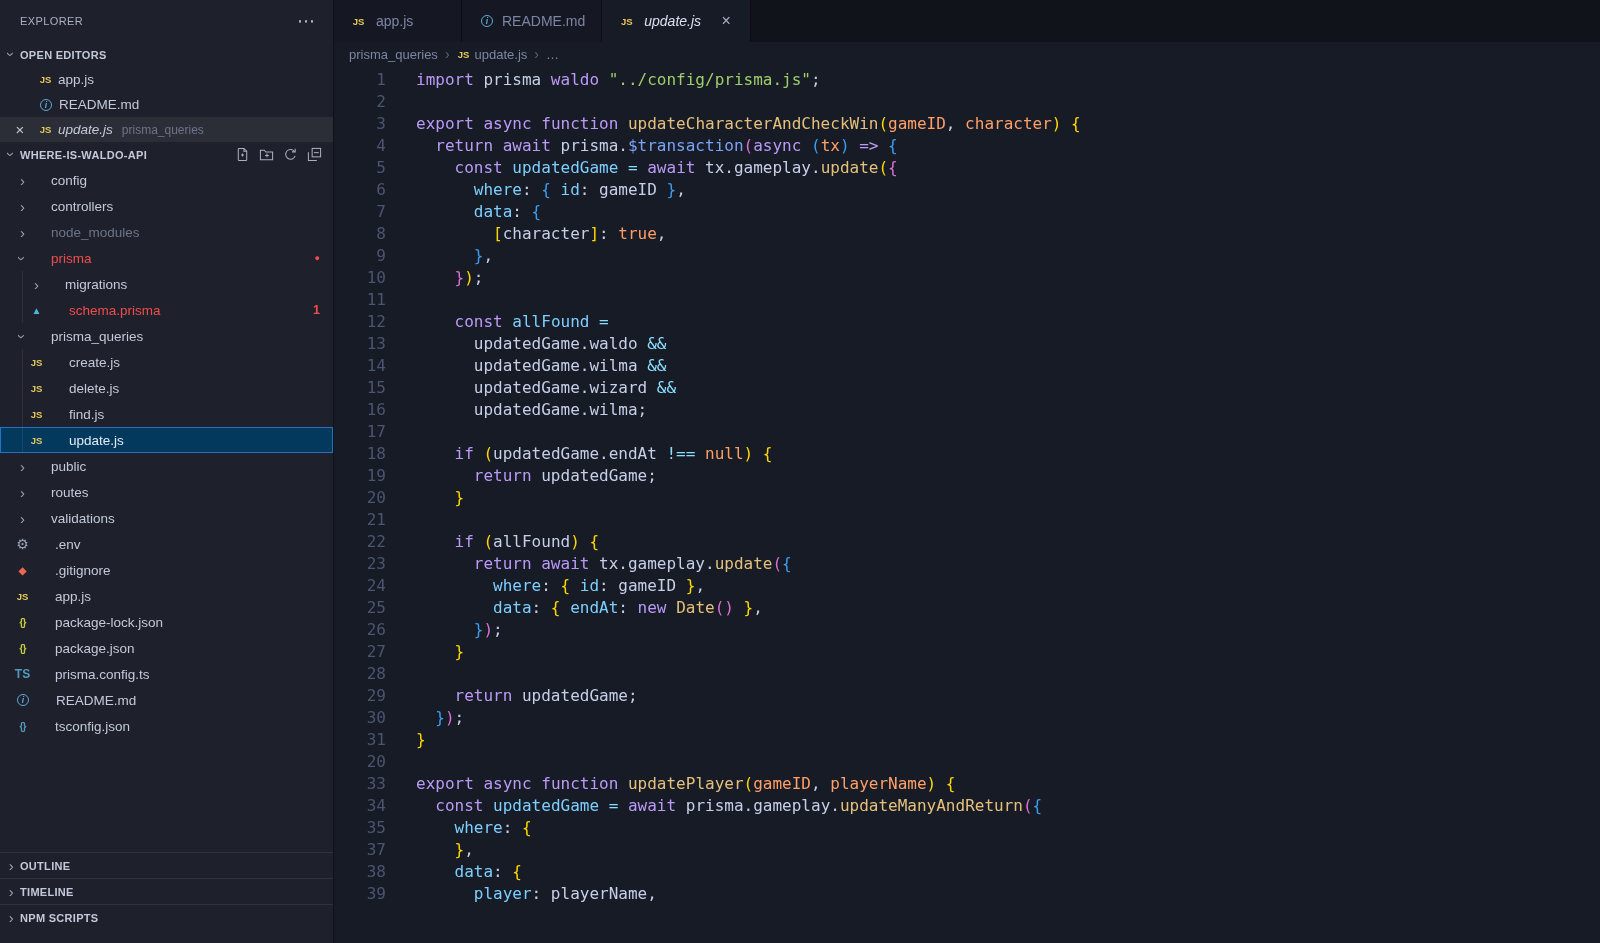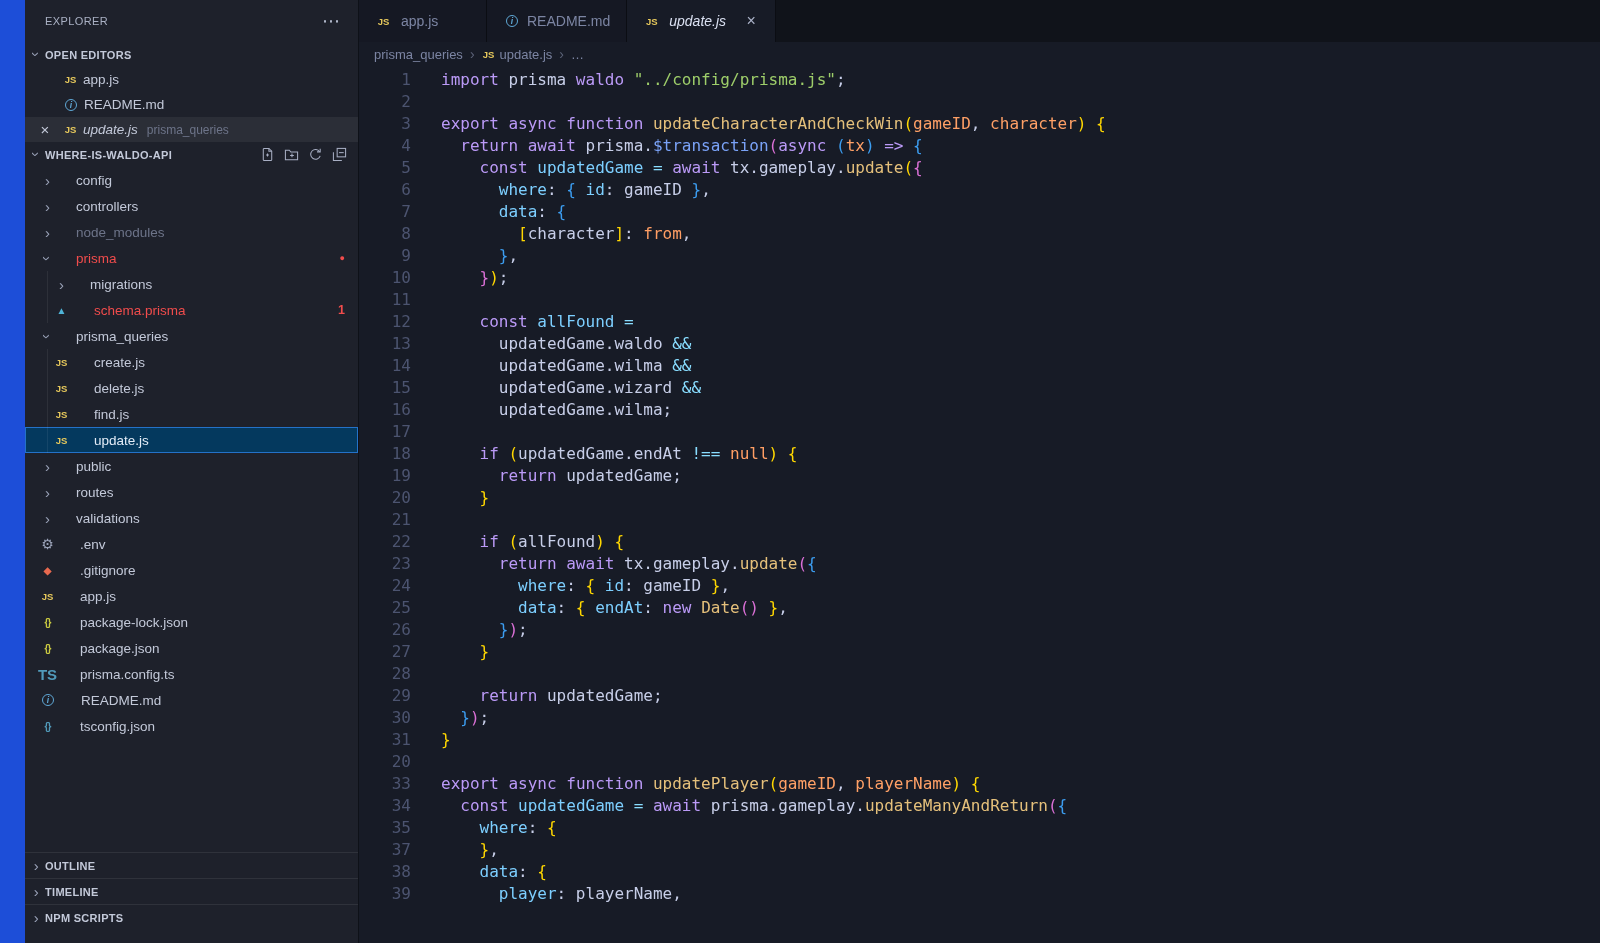--- a/index.html
+++ b/index.html
@@ -1,18 +1,18 @@
 <!DOCTYPE html>
 <html><head>
 <meta charset="utf-8">
 <style>
   * { box-sizing: border-box; }
   html,body { margin:0; padding:0; background:#0e1016; }
   .app { width:1600px; height:943px; display:flex; overflow:hidden; background:#1d4ed8;
-         font-family:"Liberation Sans", sans-serif; cursor:default;padding-left:25px; }
+         font-family:"Liberation Sans", sans-serif; cursor:default; }
 
   
   .sidebar { width:334px; flex:none; background:#1e212b; border-right:1px solid #0e1118;
              display:flex; flex-direction:column; color:#c3c9d9; font-size:13.5px;
              user-select:none; padding-bottom:13px; }
   .sb-header { height:42px; flex:none; display:flex; align-items:center; padding:0 18px 0 20px; }
   .sb-title { font-size:11px; letter-spacing:.4px; color:#aab1c4; }
   .more { margin-left:auto; color:#b9c0d3; font-size:18px; line-height:1; }
 
   .sec-head { height:25px; flex:none; display:flex; align-items:center; font-size:11px;
@@ -40,21 +40,21 @@
   .tree-row.err .tr-name { color:#f14c4c; }
   .tree-row.selected { background:#04395e; box-shadow:inset 0 0 0 1px #2472c8; color:#e3ecf7; }
   .d1::before { content:""; position:absolute; left:22px; top:0; bottom:0; width:1px;
                 background:rgba(255,255,255,.07); }
   .badge { margin-left:auto; margin-right:13px; color:#f14c4c; font-size:12.5px; font-weight:700; }
   .badge.dotb { font-size:9px; }
 
   .fi { width:17px; flex:none; display:inline-flex; align-items:center; justify-content:center;
         margin-right:4px; font-weight:700; font-style:normal; }
   .fi-js { color:#e7c95c; font-size:9.5px; }
-  .fi-ts { color:#519aba; font-size:15px; }
+  .fi-ts { color:#519aba; font-size:12px; }
   .fi-info { color:#5fa8d6; font-size:8.5px; font-style:italic; width:12px; height:12px;
              border:1px solid #5fa8d6; border-radius:50%; margin:0 7px 0 3px; line-height:10px; }
   .fi-prisma { color:#4fb4d8; font-size:10px; }
   .fi-gear { color:#9aa2b8; font-size:14px; font-weight:400; }
   .fi-git { color:#e8694f; font-size:10px; }
   .fi-json { color:#cbcb41; font-size:10px; letter-spacing:-1px; }
   .fi-jsonblue { color:#519aba; font-size:10px; letter-spacing:-1px; }
 
   .sb-spacer { flex:1; }
 
@@ -291,21 +291,21 @@
         </span>
       </div>
     <div class="code-area" id="code">
         <div class="line"><span class="ln">1</span><span class="code-text"><span class="kw">import</span><span class="pl"> prisma </span><span class="kw">waldo</span><span class="pl"> </span><span class="str">"../config/prisma.js"</span><span class="pl">;</span></span></div>
         <div class="line"><span class="ln">2</span><span class="code-text"></span></div>
         <div class="line"><span class="ln">3</span><span class="code-text"><span class="kw">export</span><span class="pl"> </span><span class="kw">async</span><span class="pl"> </span><span class="kw">function</span><span class="pl"> </span><span class="fn">updateCharacterAndCheckWin</span><span class="b1">(</span><span class="pm">gameID</span><span class="pl">, </span><span class="pm">character</span><span class="b1">)</span><span class="pl"> </span><span class="b1">{</span></span></div>
         <div class="line"><span class="ln">4</span><span class="code-text"><span class="pl">  </span><span class="kw">return</span><span class="pl"> </span><span class="kw">await</span><span class="pl"> prisma.</span><span class="bl">$transaction</span><span class="b2">(</span><span class="kw">async</span><span class="pl"> </span><span class="b3">(</span><span class="pm">tx</span><span class="b3">)</span><span class="pl"> </span><span class="kw">=&gt;</span><span class="pl"> </span><span class="b3">{</span></span></div>
         <div class="line"><span class="ln">5</span><span class="code-text"><span class="pl">    </span><span class="kw">const</span><span class="pl"> </span><span class="vr">updatedGame</span><span class="pl"> </span><span class="op">=</span><span class="pl"> </span><span class="kw">await</span><span class="pl"> tx.gameplay.</span><span class="fn">update</span><span class="b1">(</span><span class="b2">{</span></span></div>
         <div class="line"><span class="ln">6</span><span class="code-text"><span class="pl">      </span><span class="pr">where</span><span class="pl">: </span><span class="b3">{</span><span class="pl"> </span><span class="pr">id</span><span class="pl">: gameID </span><span class="b3">}</span><span class="pl">,</span></span></div>
         <div class="line"><span class="ln">7</span><span class="code-text"><span class="pl">      </span><span class="pr">data</span><span class="pl">: </span><span class="b3">{</span></span></div>
-        <div class="line"><span class="ln">8</span><span class="code-text"><span class="pl">        </span><span class="b1">[</span><span class="pl">character</span><span class="b1">]</span><span class="pl">: </span><span class="cn">from</span><span class="pl">,</span></span></div>
+        <div class="line"><span class="ln">8</span><span class="code-text"><span class="pl">        </span><span class="b1">[</span><span class="pl">character</span><span class="b1">]</span><span class="pl">: </span><span class="cn">true</span><span class="pl">,</span></span></div>
         <div class="line"><span class="ln">9</span><span class="code-text"><span class="pl">      </span><span class="b3">}</span><span class="pl">,</span></span></div>
         <div class="line"><span class="ln">10</span><span class="code-text"><span class="pl">    </span><span class="b2">}</span><span class="b1">)</span><span class="pl">;</span></span></div>
         <div class="line"><span class="ln">11</span><span class="code-text"></span></div>
         <div class="line"><span class="ln">12</span><span class="code-text"><span class="pl">    </span><span class="kw">const</span><span class="pl"> </span><span class="vr">allFound</span><span class="pl"> </span><span class="op">=</span></span></div>
         <div class="line"><span class="ln">13</span><span class="code-text"><span class="pl">      updatedGame.waldo </span><span class="op">&amp;&amp;</span></span></div>
         <div class="line"><span class="ln">14</span><span class="code-text"><span class="pl">      updatedGame.wilma </span><span class="op">&amp;&amp;</span></span></div>
         <div class="line"><span class="ln">15</span><span class="code-text"><span class="pl">      updatedGame.wizard </span><span class="op">&amp;&amp;</span></span></div>
         <div class="line"><span class="ln">16</span><span class="code-text"><span class="pl">      updatedGame.wilma;</span></span></div>
         <div class="line"><span class="ln">17</span><span class="code-text"></span></div>
         <div class="line"><span class="ln">18</span><span class="code-text"><span class="pl">    </span><span class="kw">if</span><span class="pl"> </span><span class="b1">(</span><span class="pl">updatedGame.endAt </span><span class="op">!==</span><span class="pl"> </span><span class="cn">null</span><span class="b1">)</span><span class="pl"> </span><span class="b1">{</span></span></div>

